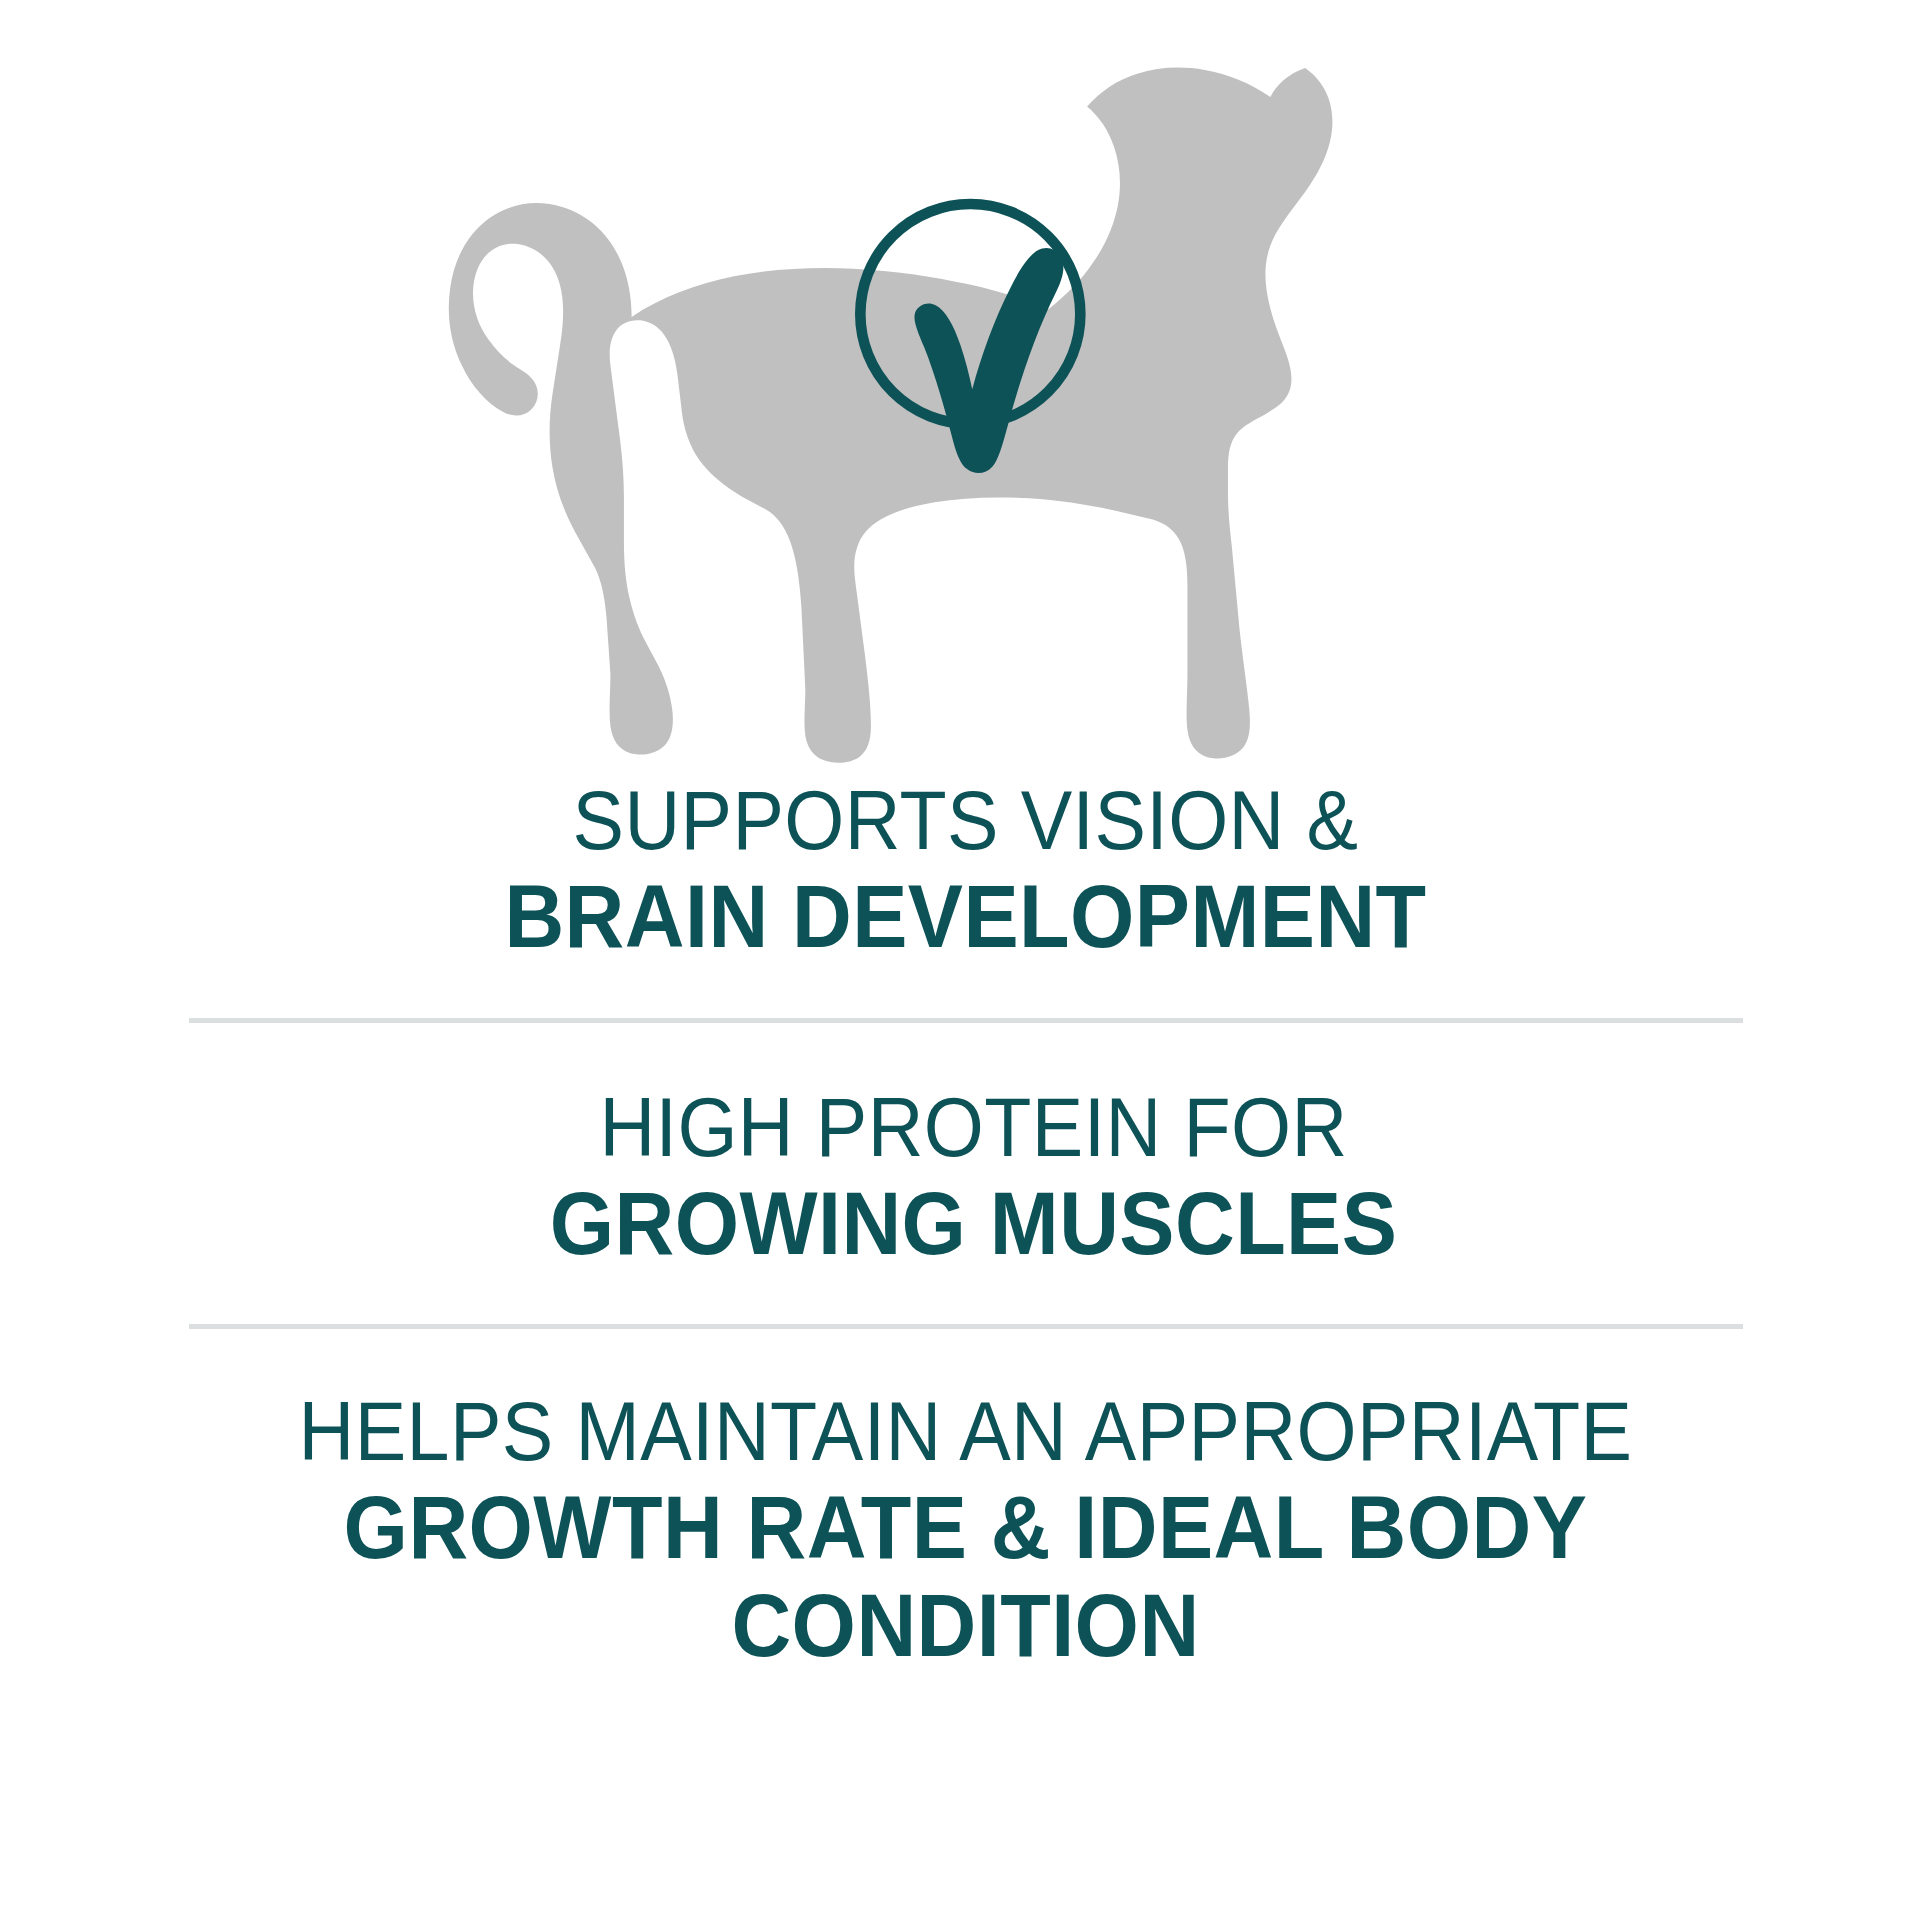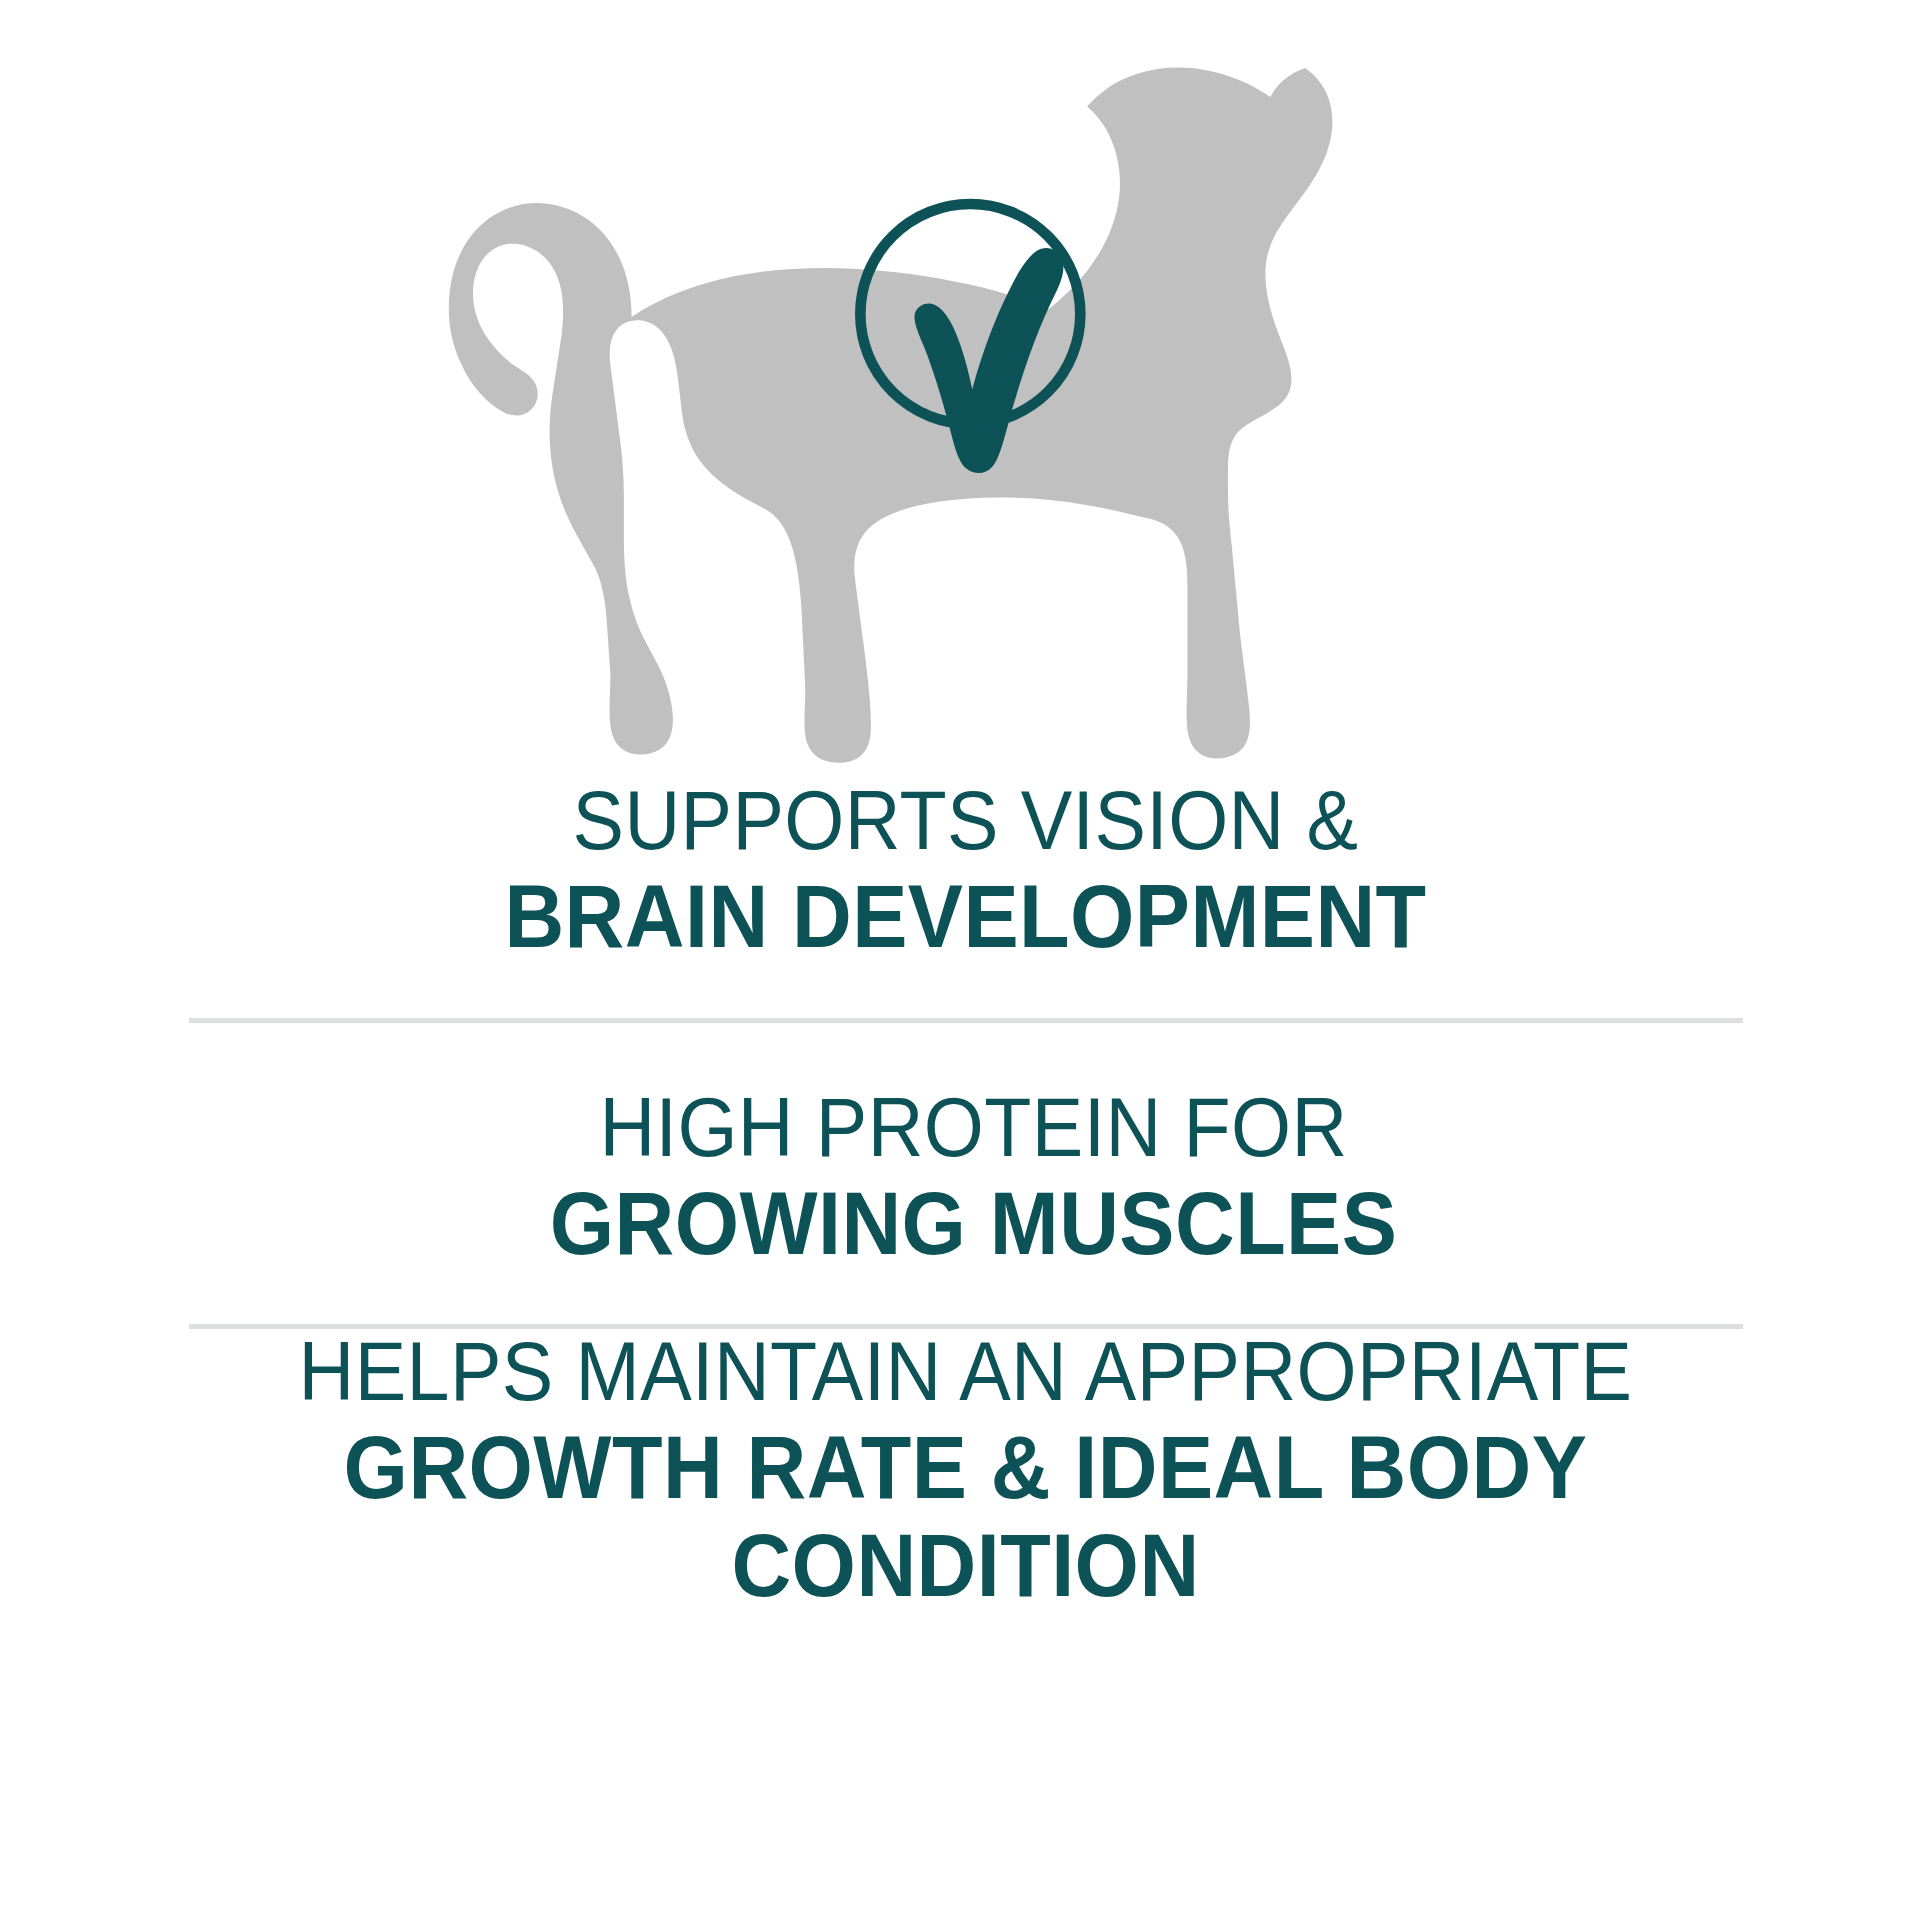--- a/index.html
+++ b/index.html
@@ -73,21 +73,21 @@
   #benefit-vision { padding-top: 5.8px; }
   #benefit-vision .line-light { font-size: 83px; }
   #benefit-vision .line-bold  { font-size: 89px; margin-top: 5.8px; }
 
   
   #benefit-protein { padding-top: 62px; margin-left: 8px; }
   #benefit-protein .line-light { font-size: 83px; }
   #benefit-protein .line-bold  { font-size: 89px; margin-top: 5.8px; }
 
   
-  #benefit-growth { }
+  #benefit-growth { padding-top: 60px; }
   #benefit-growth .line-light { font-size: 83px; }
   #benefit-growth .line-bold  { font-size: 89px; margin-top: 5.8px; }
 
   
   .divider {
     width: 1554px;
     height: 4.8px;
     margin: 0 auto;
     background: #dcdfe0;
     border: none;

